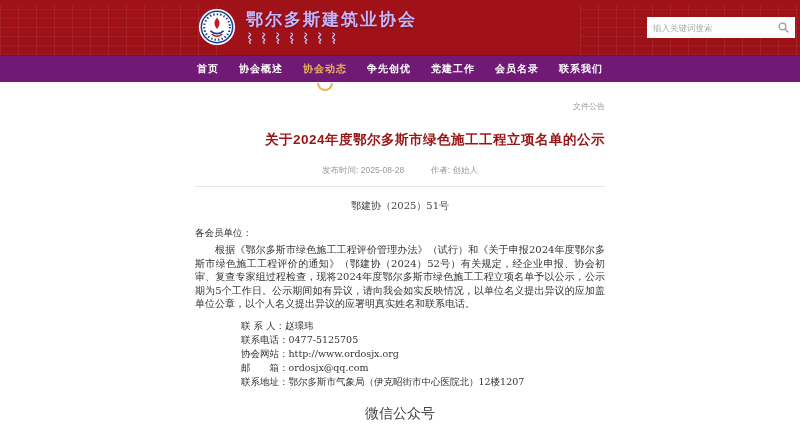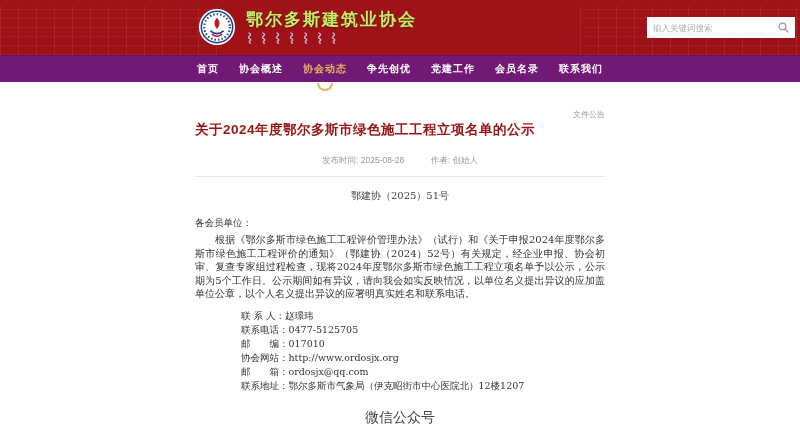--- a/index.html
+++ b/index.html
@@ -12,21 +12,21 @@
     background:
       repeating-linear-gradient(90deg, rgba(255,255,255,.5) 0 1px, transparent 1px 18px),
       repeating-linear-gradient(0deg, rgba(255,255,255,.35) 0 1px, transparent 1px 9px),
       linear-gradient(0deg, rgba(0,0,0,.25), transparent 70%); }
   .bld-left { left:0; }
   .bld-right { right:0; }
   .topbar-inner { position:relative; width:420px; height:100%; margin:0 auto; }
   .brand { position:absolute; left:8px; top:8px; display:flex; align-items:center; }
   .logo { width:38px; height:38px; flex:0 0 auto; }
   .brand-txt { margin-left:10px; }
-  .org-name { color:#bef264; font-size:17px; font-weight:bold; letter-spacing:2px;
+  .org-name { color:#c4b5fd; font-size:17px; font-weight:bold; letter-spacing:2px;
     text-shadow:0 1px 2px rgba(0,0,0,.35); line-height:20px; }
   .mong { display:block; margin-top:2px; height:12px; }
 
   .searchbox { position:absolute; right:-185px; top:17px; width:148px; height:21px;
     background:#fff; border-radius:0; display:flex; align-items:center; overflow:hidden; }
   .searchbox input { flex:1; border:none; outline:none; font-size:8.5px; color:#333;
     padding:0 6px; font-family:"Liberation Sans", sans-serif; background:transparent; }
   .searchbox input::placeholder { color:#aaa; }
   .search-btn { width:24px; height:21px; border:none; background:#fff; cursor:pointer;
     display:flex; align-items:center; justify-content:center; }
@@ -37,23 +37,23 @@
     justify-content:space-between; align-items:center; }
   .nav-item { position:relative; color:#fff; font-size:10px; font-weight:bold;
     text-decoration:none; letter-spacing:1px; padding:6px 2px; cursor:pointer; }
   .nav-item.active { color:#e6b45a; }
   .nav-item.active::after { content:""; position:absolute; left:50%; bottom:-9px;
     transform:translateX(-50%); width:12px; height:6px; border:2px solid #e6b45a;
     border-top:none; border-radius:0 0 12px 12px; }
 
   
   .page { width:410px; margin:0 auto; font-family:"DejaVu Serif", serif; color:#333; }
-  .crumb-row { text-align:right; padding-top:20px; }
+  .crumb-row { text-align:right; padding-top:12px; }
   .crumb { font-size:8px; color:#999; text-decoration:none; cursor:pointer; }
-  .title { text-align:left; font-size:13.5px; font-weight:bold;
+  .title { text-align:right; margin-top:18px; font-size:13.5px; font-weight:bold;
     color:#9a1616; font-family:"Liberation Sans", sans-serif; letter-spacing:.5px; }
   .meta { text-align:center; margin-top:16px; font-size:8.5px; color:#999;
     font-family:"Liberation Sans", sans-serif; }
   .meta span { margin:0 12px; }
   .divider { border:none; border-top:1px solid #e6e6e6; margin-top:9px; }
   .doc-number { text-align:center; margin-top:12px; font-size:10px; color:#444; }
   .salutation { margin-top:14px; font-size:9.5px; }
   .body-p { margin-top:3px; font-size:10px; line-height:13.5px; text-indent:2em;
     text-align:justify; }
   .contacts { margin:8px 0 0 46px; font-size:9.5px; line-height:14px; }
@@ -134,21 +134,20 @@
   <hr class="divider">
 
   <div class="doc-number">鄂建协（2025）51号</div>
 
   <p class="salutation">各会员单位：</p>
   <p class="body-p">根据《鄂尔多斯市绿色施工工程评价管理办法》（试行）和《关于申报2024年度鄂尔多斯市绿色施工工程评价的通知》（鄂建协（2024）52号）有关规定，经企业申报、协会初审、复查专家组过程检查，现将2024年度鄂尔多斯市绿色施工工程立项名单予以公示，公示期为5个工作日。公示期间如有异议，请向我会如实反映情况，以单位名义提出异议的应加盖单位公章，以个人名义提出异议的应署明真实姓名和联系电话。</p>
 
   <div class="contacts">
     <div>联 系 人：赵璟玮</div>
     <div>联系电话：0477-5125705</div>
-    <div>邮　　编：017010</div>
     <div>协会网站：http://www.ordosjx.org</div>
     <div>邮　　箱：ordosjx@qq.com</div>
     <div>联系地址：鄂尔多斯市气象局（伊克昭街市中心医院北）12楼1207</div>
   </div>
 
   <div class="wechat-label">微信公众号</div>
 
 </main>
 
 </body></html>

